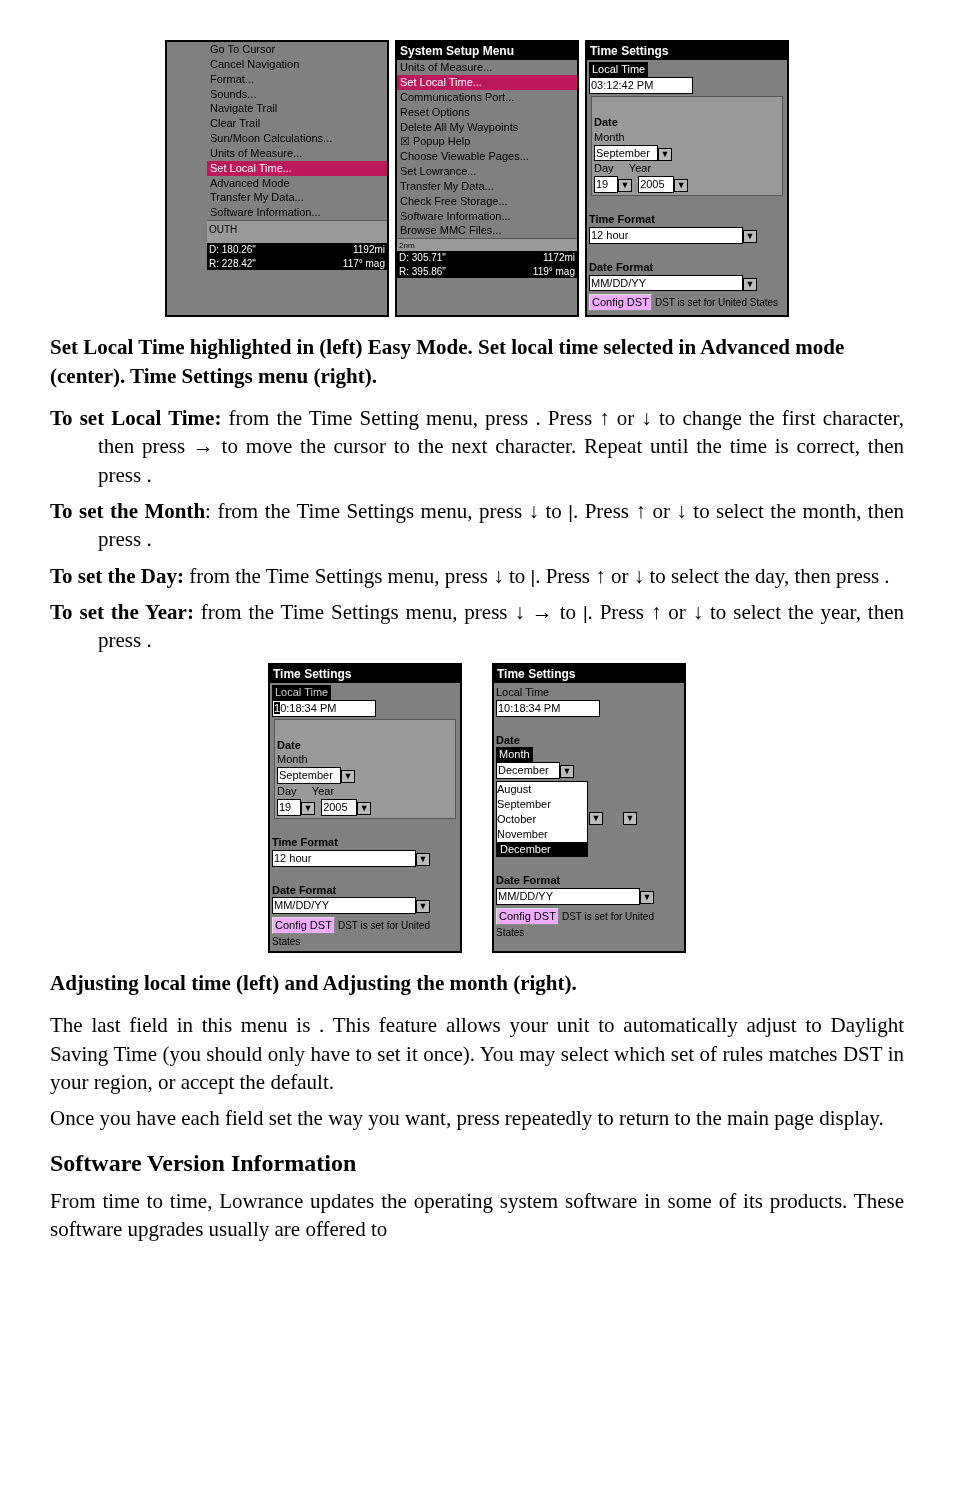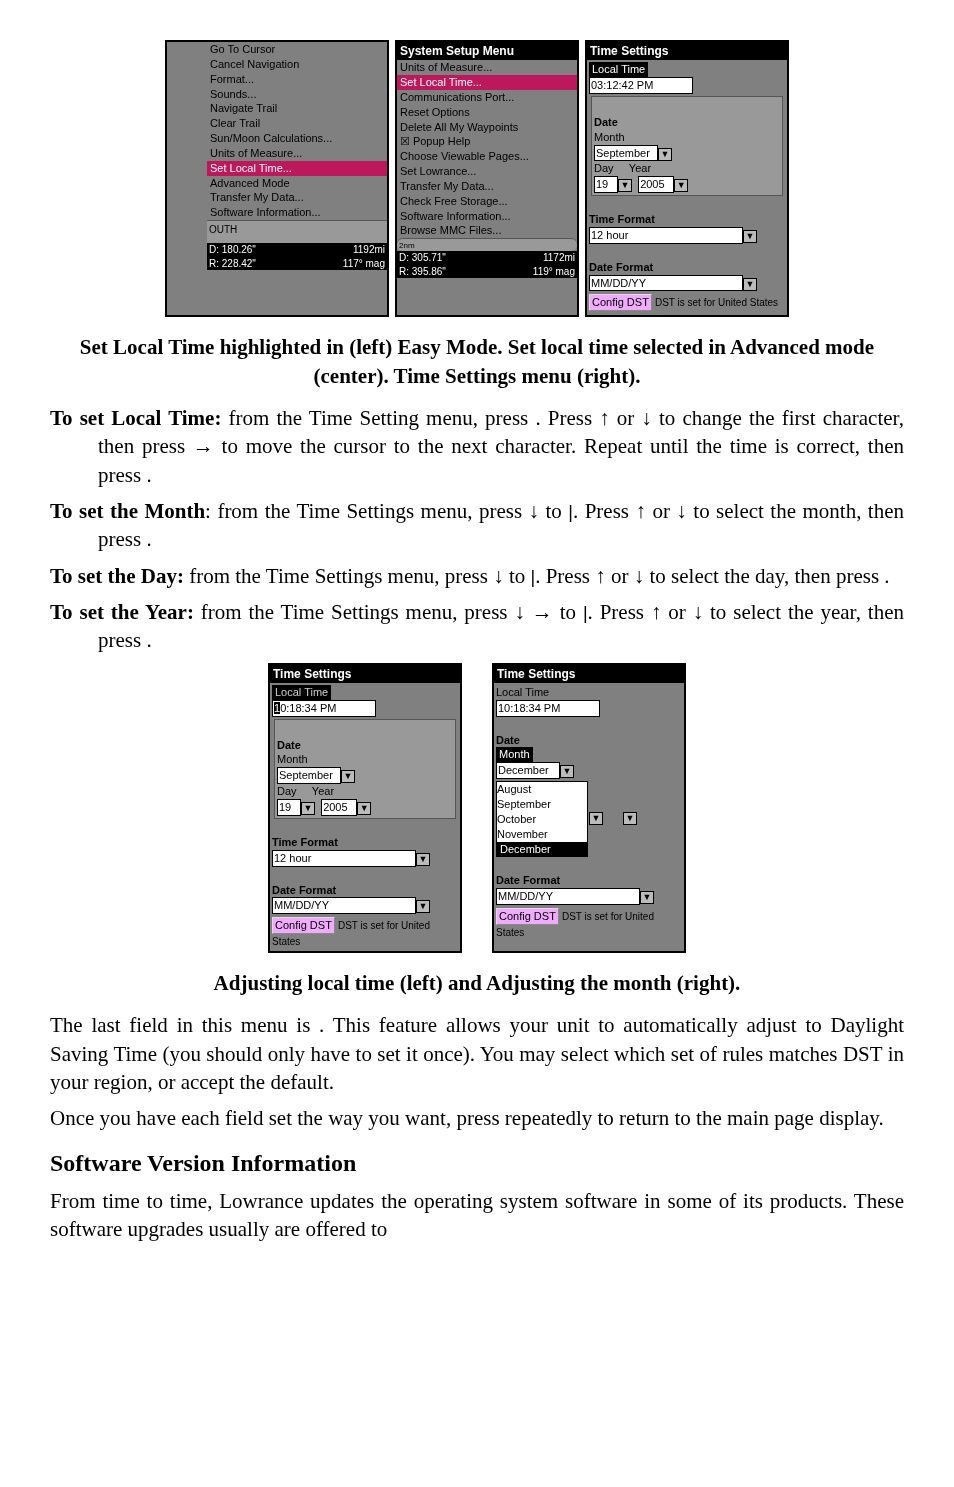--- a/index.html
+++ b/index.html
@@ -34,21 +34,21 @@
   .panel .drop { background:#bbb; border:1px solid #000; display:inline-block; width:12px; text-align:center; font-size:9px; line-height:11px; }
   .panel .btn { background:#f0abfc; border:1px outset #ddd; display:inline-block; padding:0 2px; }
   .panel .statusline { background:#000; color:#fff; font-size:10px; display:flex; justify-content:space-between; padding:0 2px; }
   .panel-left { width: 180px; padding-left: 40px; }
   .panel-mid { width: 180px; }
   .panel-right { width: 200px; padding-bottom:2px;}
   .ts-panel { width: 190px; }
   .panel .group { border:1px solid #555; margin:2px; padding:2px; background:#999;}
   .caption {
     font-weight: bold;
-    text-align: center;
+    text-align: left;
     margin: 16px 0 14px 0;
   }
   p { margin: 8px 0; text-align: justify; }
   .hang { padding-left: 48px; text-indent: -48px; }
   h2 { font-size: 24px; font-weight: bold; margin: 14px 0 4px 0; }
   .key { font-family: Arial, sans-serif; font-size: 18px; }
   .smallcaps { font-variant: small-caps; }
 </style>
 </head>
 <body>
@@ -88,21 +88,21 @@
     <div class="item">Communications Port...</div>
     <div class="item">Reset Options</div>
     <div class="item">Delete All My Waypoints</div>
     <div class="item">☒ Popup Help</div>
     <div class="item">Choose Viewable Pages...</div>
     <div class="item">Set Lowrance...</div>
     <div class="item">Transfer My Data...</div>
     <div class="item">Check Free Storage...</div>
     <div class="item">Software Information...</div>
     <div class="item">Browse MMC Files...</div>
-    <div style="height:12px; background:#999; border-top:1px solid #555; position:relative;border-radius:6px;">
+    <div style="height:12px; background:#999; border-top:1px solid #555; position:relative;">
       <span style="font-size:8px; position:absolute; left:2px; bottom:0;">2nm</span>
     </div>
     <div class="statusline">
       <span>D: 305.71"</span>
         <span>1172mi</span>
     </div>
     <div class="statusline">
       <span>R: 395.86"</span>
         <span>119° mag</span>
     </div>

